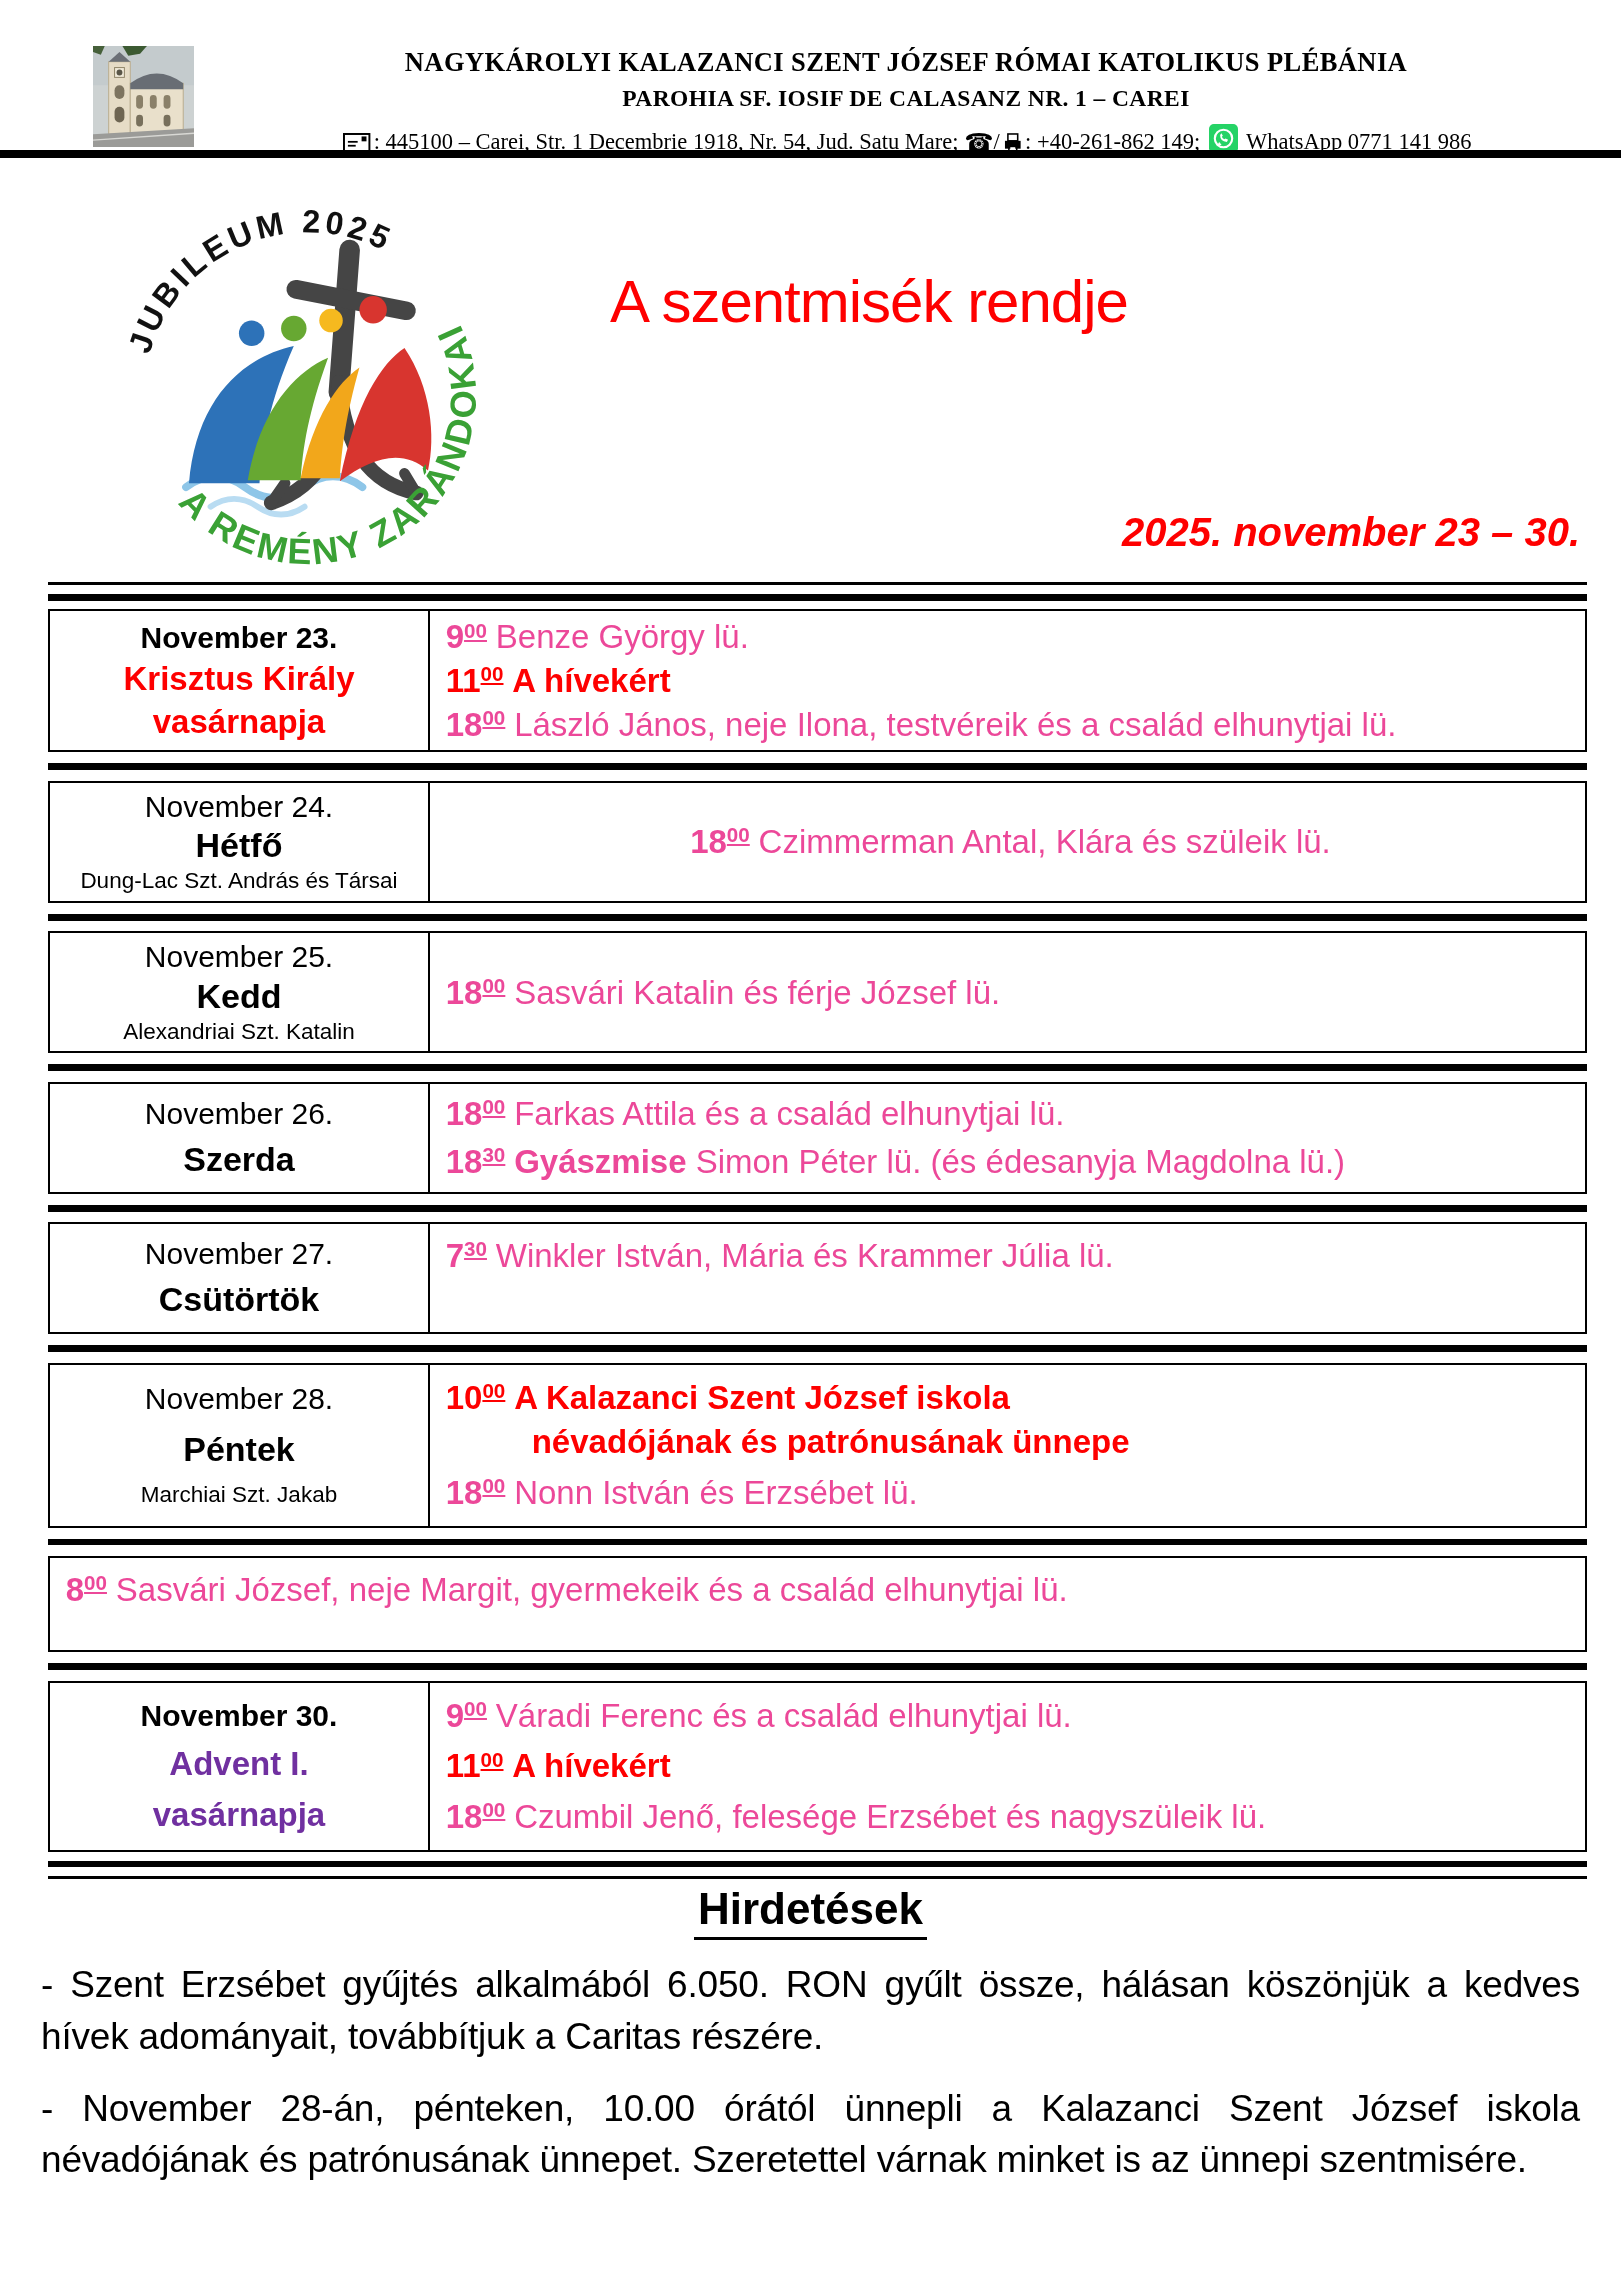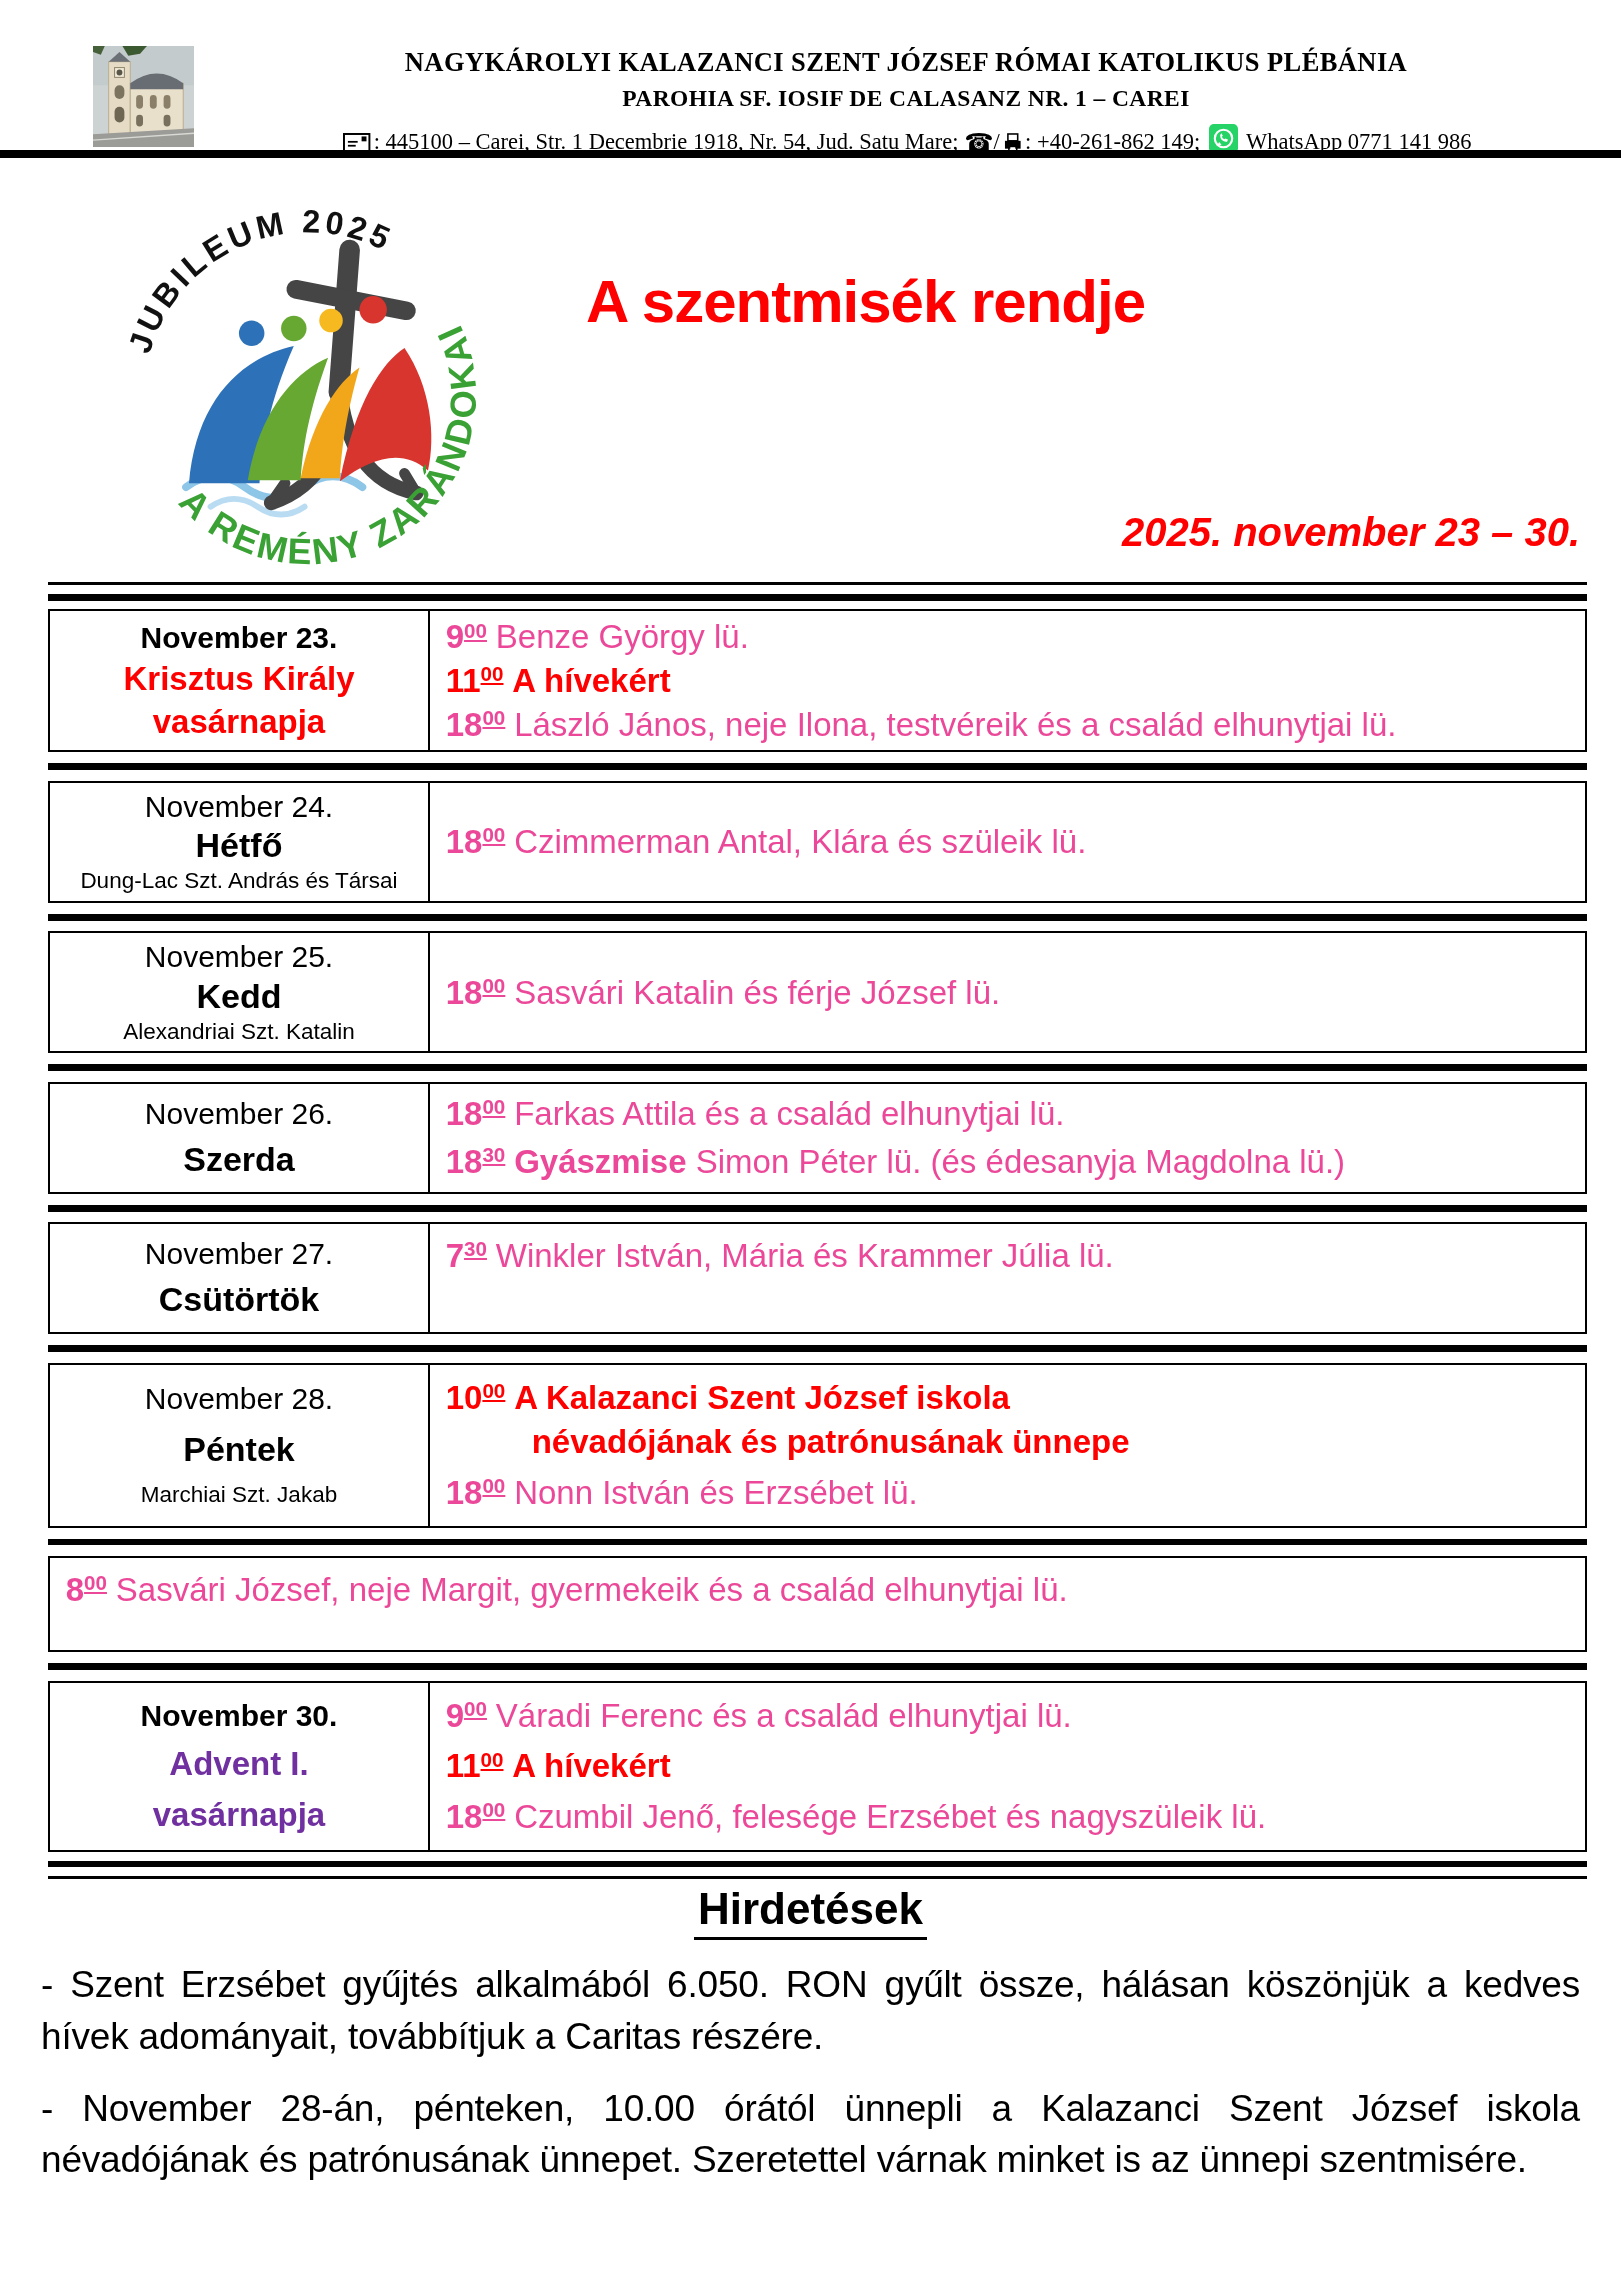--- a/index.html
+++ b/index.html
@@ -15,21 +15,21 @@
   .header-block{position:absolute; left:225px; top:47px; width:1362px; text-align:center;
     font-family:"Liberation Serif", serif;}
   .hdr1{font-size:26.5px; font-weight:700; letter-spacing:0.4px; white-space:nowrap;}
   .hdr2{font-size:23.5px; font-weight:700; margin-top:6.9px; letter-spacing:0.4px;}
   .hdr3{font-size:22.5px; margin-top:11.8px; white-space:nowrap;}
   .hdr3 .ic{display:inline-block; vertical-align:-3.9px; margin:0 2.9px;}
   .hdr3 .phoneglyph{font-family:"DejaVu Sans", sans-serif; font-size:23.5px; vertical-align:-1px;}
   .hdr-rule{position:absolute; left:0; top:150px; width:1621px; height:7.8px; background:#000;}
   
   .logo{position:absolute; left:93px; top:191px; width:431px; height:412px; pointer-events:none;}
-  .page-title{position:absolute; left:586px; top:267px; font-size:60px; font-weight:700; color:var(--red); letter-spacing:-1px;}
+  .page-title{position:absolute; left:610px; top:267px; font-size:60px; font-weight:400; color:var(--red); letter-spacing:-1px;}
   .date-range{position:absolute; right:41px; top:510px; font-size:40px; font-weight:700; font-style:italic; color:var(--red);}
   
   .table-zone{position:absolute; left:48px; top:582px; width:1539px;}
   .rule-thin{height:2.9px; background:#000;}
   .rule-thick{height:6.9px; background:#000; margin:10.8px 0;}
   .rule-thick.first{margin:8.8px 0;}
   .rule-thick.last{margin:8.8px 0;}
   .row{display:flex; border:2.9px solid #000; background:#fff; box-sizing:border-box;}
   .lc{width:380px; flex:0 0 380px; border-right:2.9px solid #000; display:flex; flex-direction:column;
       justify-content:space-evenly; align-items:center; text-align:center; padding:3.9px 5.9px; box-sizing:border-box;}
@@ -172,21 +172,21 @@
             <div class="mass"><span class="t"><span class="h">18</span><span class="m">00</span></span><span>László János, neje Ilona, testvéreik és a család elhunytjai lü.</span></div>
           </div>
         </div>
         <div class="rule-thick"></div>
         <div class="row" style="height: 122px;">
           <div class="lc">
             <div class="s-date">November 24.</div>
             <div class="s-day">Hétfő</div>
             <div class="s-small">Dung-Lac Szt. András és Társai</div>
           </div>
-          <div class="rc" style="justify-content: center;">
+          <div class="rc" style="justify-content: center; text-align: center;">
             <div class="mass"><span class="t"><span class="h">18</span><span class="m">00</span></span><span>Czimmerman Antal, Klára és szüleik lü.</span></div>
           </div>
         </div>
         <div class="rule-thick"></div>
         <div class="row" style="height: 122px;">
           <div class="lc">
             <div class="s-date">November 25.</div>
             <div class="s-day">Kedd</div>
             <div class="s-small">Alexandriai Szt. Katalin</div>
           </div>

